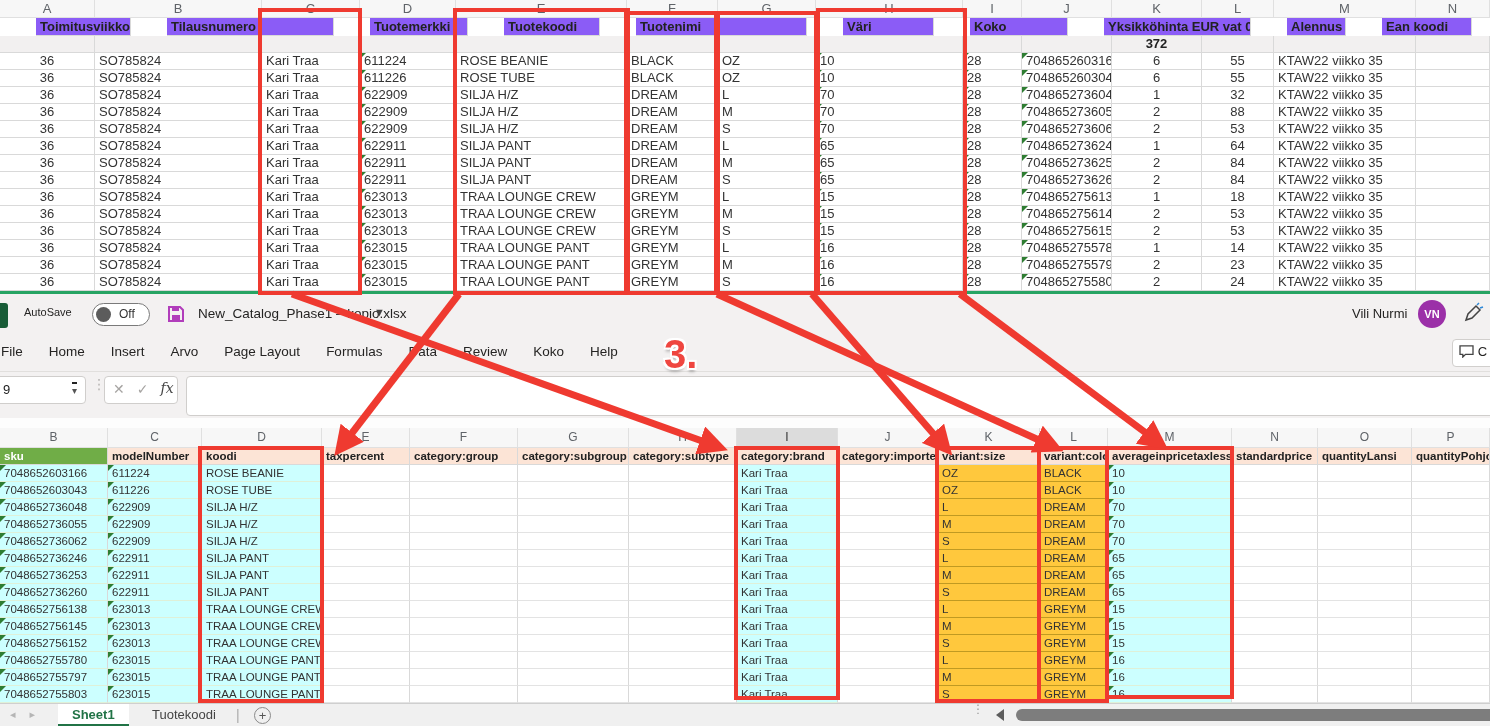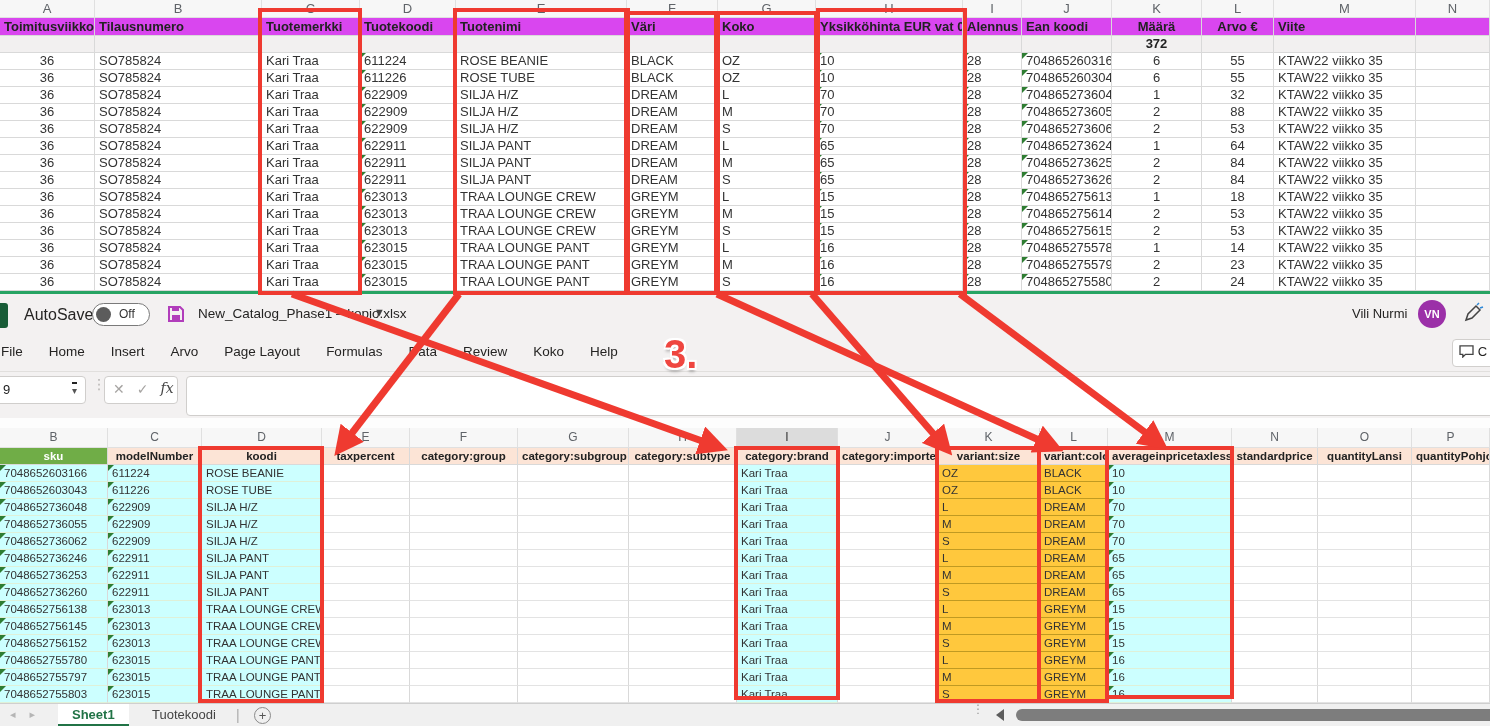--- a/index.html
+++ b/index.html
@@ -12,29 +12,29 @@
   .srow { display:flex; }
   .cell { position:relative; flex:none; overflow:hidden; white-space:nowrap;
           border-right:1px solid #d9d9d9; border-bottom:1px solid #d9d9d9; padding:0 4px; color:#222; }
   .tri { position:absolute; top:0; left:0; width:0; height:0;
          border-top:6px solid #2e7d32; border-right:6px solid transparent; }
   .letters .cell { text-align:center; color:#5f6368; background:#f7f7f7; border-color:#e0e0e0; }
 
   
   .top-sheet { top:0; width:1490px; height:295px; font-size:13px; }
   .top-sheet .letters .cell { font-size:13px; }
-  .top-sheet .hdr .cell { font-weight:bold; background:#d946ef; }
+  .top-sheet .hdr .cell { font-weight:bold; background:#8b5cf6;margin-left:36px; }
   .top-sheet .subtotal .cell { background:#f2f0f0; font-weight:bold; }
   .green-split { position:absolute; left:0; top:291px; width:1490px; height:3px; background:#27a463; }
 
   
   .ribbon { position:absolute; left:0; top:294px; width:1490px; height:134px; background:#f3f1f1; }
   .ribbon-top { position:absolute; left:0; top:0; width:1490px; height:41px; }
   .excel-sliver { position:absolute; left:0; top:9px; width:8px; height:25px; background:#185c37; border-radius:0 3px 3px 0; }
-  .autosave-label { position:absolute; left:24px; top:12px; font-size:16px; color:#252423; }
+  .autosave-label { position:absolute; left:24px; top:12px; font-size:11px; color:#252423; }
   .autosave-toggle { position:absolute; left:92px; top:9px; width:58px; height:23px; border:1px solid #7a7a7a;
                      border-radius:12px; background:#fff; }
   .autosave-knob { position:absolute; left:3px; top:3px; width:15px; height:15px; border-radius:50%; background:#5c5c5c; }
   .autosave-state { position:absolute; left:26px; top:3px; font-size:12px; color:#333; }
   .save-icon { position:absolute; left:166px; top:10px; }
   .file-name { position:absolute; left:198px; top:12px; font-size:13.5px; color:#252423; }
   .file-chevron { position:absolute; left:374px; top:12px; font-size:11px; color:#444; }
   .search-box { position:absolute; left:595px; top:5px; width:448px; height:30px; background:#fff;
                 border:1px solid #c8c6c4; border-radius:3px; }
   .search-icon { position:absolute; left:24px; top:6px; color:#605e5c; }
@@ -60,21 +60,21 @@
             border:1px solid #d0cecc; border-radius:4px; color:#a6a4a2; font-size:14px; padding:4px 8px; display:flex; gap:12px;}
   .fx-label { font-style:italic; font-family:"DejaVu Serif", serif; color:#444; font-size:14px; margin-top:-1px;}
   .formula-input { position:absolute; left:186px; top:4px; width:1310px; height:40px; background:#fff;
                    border:1px solid #d0cecc; border-radius:4px 0 0 4px; }
   .ribbon-gap { position:absolute; left:0; top:124px; width:1490px; height:10px; background:#fdfdfd; }
 
   
   .bottom-sheet { top:428px; width:1490px; height:275px; font-size:11.5px; }
   .bottom-sheet .letters .cell { font-size:12px; height:20px; line-height:19px; }
   .bottom-sheet .letters .cell.sel { background:#dcdcdc; color:#333; border-bottom:2px solid #217346; }
-  .bottom-sheet .hdr .cell { font-weight:bold; text-align:center; }
+  .bottom-sheet .hdr .cell { font-weight:bold; }
 
   
   .tabbar { position:absolute; left:0; top:703px; width:1490px; height:23px; background:#f0f0f0; border-top:1px solid #cfcfcf; }
   .nav-arrows { position:absolute; left:10px; top:4px; font-size:11px; color:#b5b5b5; letter-spacing:14px; }
   .sheet-tab { position:absolute; top:0; height:22px; font-size:13px; padding:3px 14px; }
   .sheet-tab.active { left:58px; background:#fff; color:#217346; font-weight:bold; border-bottom:2px solid #217346; }
   .sheet-tab.inactive { left:138px; color:#444; }
   .tab-divider { position:absolute; left:236px; top:3px; color:#aaa; font-size:14px; }
   .add-sheet { position:absolute; left:254px; top:3px; width:17px; height:17px; border:1px solid #8a8a8a; border-radius:50%;
                color:#555; font-size:13px; text-align:center; line-height:15px; }

